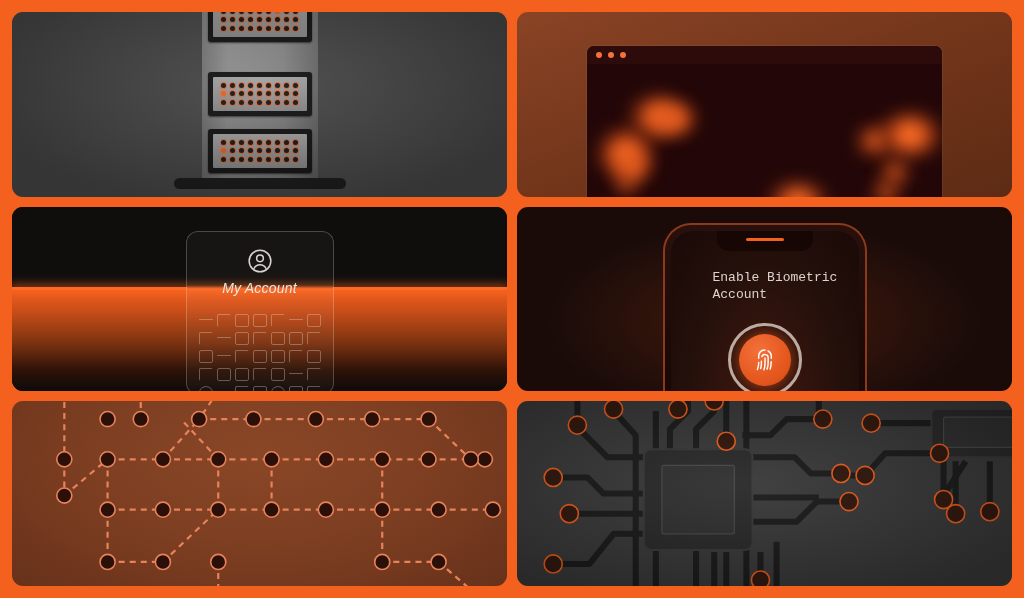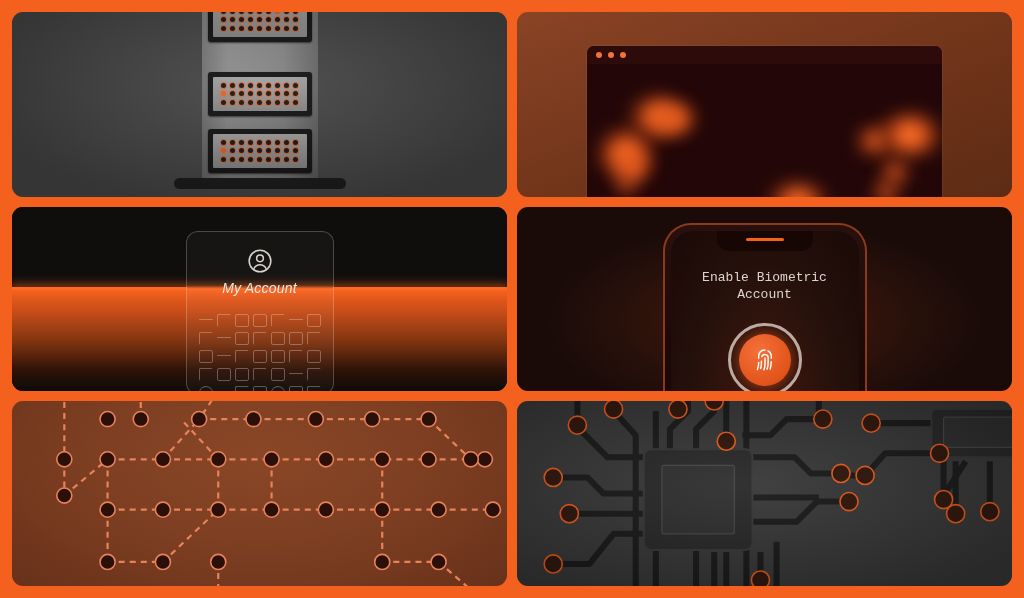--- a/index.html
+++ b/index.html
@@ -88,22 +88,22 @@
   .phone{position:absolute;left:50%;transform:translateX(-50%);
      top:16px;bottom:-40px;width:200px;border-radius:28px 28px 0 0;
      border:2px solid #8c3a1c;border-bottom:none;
      background:linear-gradient(180deg,#2a100c,#1d0a07 55%,#160705);overflow:hidden;}
   .phone .screen{position:absolute;inset:6px 6px 0 6px;border-radius:22px 22px 0 0;
      background:radial-gradient(ellipse at 50% 85%, #40190f, #24100b 58%, #1a0907);}
   .notch{position:absolute;left:50%;transform:translateX(-50%);top:6px;
      width:96px;height:20px;background:#160705;border-radius:0 0 12px 12px;}
   .notch i{position:absolute;left:50%;transform:translateX(-50%);top:7px;
      width:38px;height:3px;border-radius:2px;background:#f4601e;}
-  .bio-txt{position:absolute;left:0;right:0;top:44px;text-align:center;
-     color:#ddd4cf;font-family:"Liberation Mono", monospace;font-size:13px;line-height:17px;}
+  .bio-txt{position:absolute;left:0;right:0;top:44px;
+     color:#ddd4cf;font-family:"Liberation Mono", monospace;font-size:13px;line-height:17px;padding-left:48px;}
   .bio-btn{position:absolute;left:50%;transform:translateX(-50%);top:98px;
      width:68px;height:68px;border-radius:50%;
      border:3px solid rgba(226,218,212,.78);
      display:flex;align-items:center;justify-content:center;}
   .bio-btn .inner{width:52px;height:52px;border-radius:50%;
      background:radial-gradient(circle at 38% 32%,#f4703a,#e2541a 70%,#c4440f);
      display:flex;align-items:center;justify-content:center;
      box-shadow:0 0 14px rgba(244,96,30,.55);}
 
   

